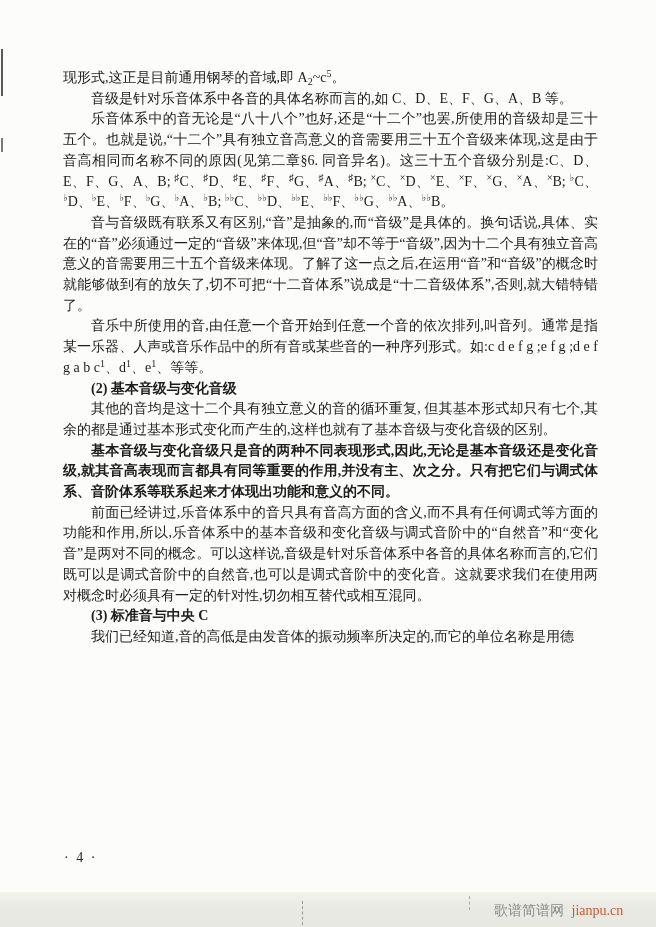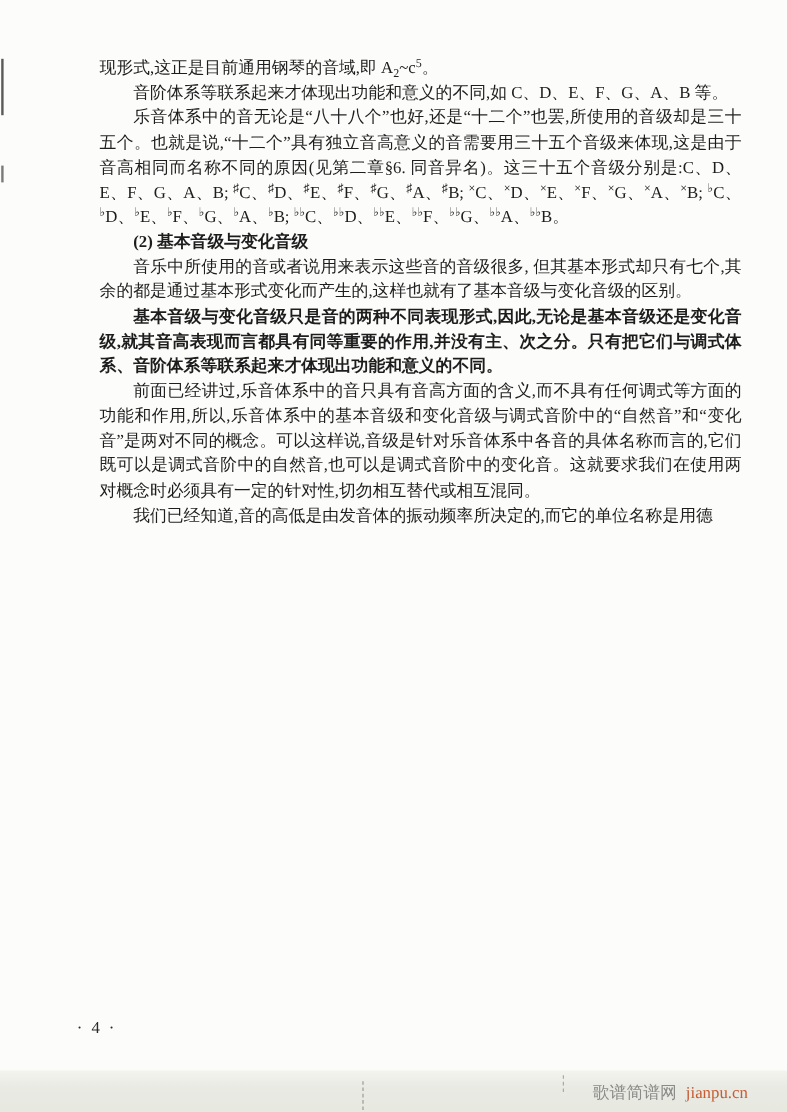--- a/index.html
+++ b/index.html
@@ -9,26 +9,25 @@
     font-family: "Liberation Serif", "DejaVu Serif", serif;
   }
   .page {
     position: relative;
     width: 656px; height: 927px;
     background: var(--page-bg, #fcfcfa);
     overflow: hidden;
   }
   .text-column {
     position: absolute;
-    left: 63px; top: 48px; width: 535px;
+    left: 63px; top: 68px; width: 535px;
     font-size: 14px;
     line-height: 20.7px;
     color: var(--text-color, #1d1d1d);
     text-align: justify;
-    margin-left: 20px;
   }
   .text-column p.blk { margin: 0; padding: 0; }
   .text-column p.ind { text-indent: 2em; }
   .text-column p.bold { font-weight: bold; }
   .text-column sup, .text-column sub {
     font-size: 10px;
     line-height: 0;
     position: relative;
     vertical-align: baseline;
   }
@@ -73,26 +72,29 @@
 </style>
 </head>
 <body>
 
 <div class="page" style="--page-bg: #fcfcfa; --text-color: #1d1d1d; --wm-name-color: #8a8a88; --wm-url-color: #c75b33;">
   <div class="edge-line-1"></div>
   <div class="edge-line-2"></div>
 
   <div class="text-column">
       <p class="blk">现形式,这正是目前通用钢琴的音域,即 A<sub>2</sub>~c<sup>5</sup>。</p>
-      <p class="blk ind">音阶体系等联系起来才体现出功能和意义的不同,如 C、D、E、F、G、A、B 等。</p>
+      <p class="blk ind">音级是针对乐音体系中各音的具体名称而言的,如 C、D、E、F、G、A、B 等。</p>
       <p class="blk ind">乐音体系中的音无论是“八十八个”也好,还是“十二个”也罢,所使用的音级却是三十五个。也就是说,“十二个”具有独立音高意义的音需要用三十五个音级来体现,这是由于音高相同而名称不同的原因(见第二章§6. 同音异名)。这三十五个音级分别是:C、D、E、F、G、A、B; <sup>♯</sup>C、<sup>♯</sup>D、<sup>♯</sup>E、<sup>♯</sup>F、<sup>♯</sup>G、<sup>♯</sup>A、<sup>♯</sup>B; <sup>×</sup>C、<sup>×</sup>D、<sup>×</sup>E、<sup>×</sup>F、<sup>×</sup>G、<sup>×</sup>A、<sup>×</sup>B; <sup>♭</sup>C、<sup>♭</sup>D、<sup>♭</sup>E、<sup>♭</sup>F、<sup>♭</sup>G、<sup>♭</sup>A、<sup>♭</sup>B; <sup>♭♭</sup>C、<sup>♭♭</sup>D、<sup>♭♭</sup>E、<sup>♭♭</sup>F、<sup>♭♭</sup>G、<sup>♭♭</sup>A、<sup>♭♭</sup>B。</p>
+      <p class="blk ind">音与音级既有联系又有区别,“音”是抽象的,而“音级”是具体的。换句话说,具体、实在的“音”必须通过一定的“音级”来体现,但“音”却不等于“音级”,因为十二个具有独立音高意义的音需要用三十五个音级来体现。了解了这一点之后,在运用“音”和“音级”的概念时就能够做到有的放矢了,切不可把“十二音体系”说成是“十二音级体系”,否则,就大错特错了。</p>
+      <p class="blk ind">音乐中所使用的音,由任意一个音开始到任意一个音的依次排列,叫音列。通常是指某一乐器、人声或音乐作品中的所有音或某些音的一种序列形式。如:c d e f g ;e f g ;d e f g a b c<sup>1</sup>、d<sup>1</sup>、e<sup>1</sup>、等等。</p>
       <p class="blk ind bold">(2) 基本音级与变化音级</p>
-      <p class="blk ind">音乐中所使用的音或者说用来表示这些音的音级很多, 但其基本形式却只有七个,其余的都是通过基本形式变化而产生的,这样也就有了基本音级与变化音级的区别。</p>
+      <p class="blk ind">其他的音均是这十二个具有独立意义的音的循环重复, 但其基本形式却只有七个,其余的都是通过基本形式变化而产生的,这样也就有了基本音级与变化音级的区别。</p>
       <p class="blk ind bold">基本音级与变化音级只是音的两种不同表现形式,因此,无论是基本音级还是变化音级,就其音高表现而言都具有同等重要的作用,并没有主、次之分。只有把它们与调式体系、音阶体系等联系起来才体现出功能和意义的不同。</p>
       <p class="blk ind">前面已经讲过,乐音体系中的音只具有音高方面的含义,而不具有任何调式等方面的功能和作用,所以,乐音体系中的基本音级和变化音级与调式音阶中的“自然音”和“变化音”是两对不同的概念。可以这样说,音级是针对乐音体系中各音的具体名称而言的,它们既可以是调式音阶中的自然音,也可以是调式音阶中的变化音。这就要求我们在使用两对概念时必须具有一定的针对性,切勿相互替代或相互混同。</p>
+      <p class="blk ind bold">(3) 标准音与中央 C</p>
       <p class="blk ind">我们已经知道,音的高低是由发音体的振动频率所决定的,而它的单位名称是用德</p>
     </div>
 
   <div class="page-number">· 4 ·</div>
 
   <div class="bottom-band"></div>
   <div class="scan-dash-1"></div>
   <div class="scan-dash-2"></div>
 
   <div class="watermark">

